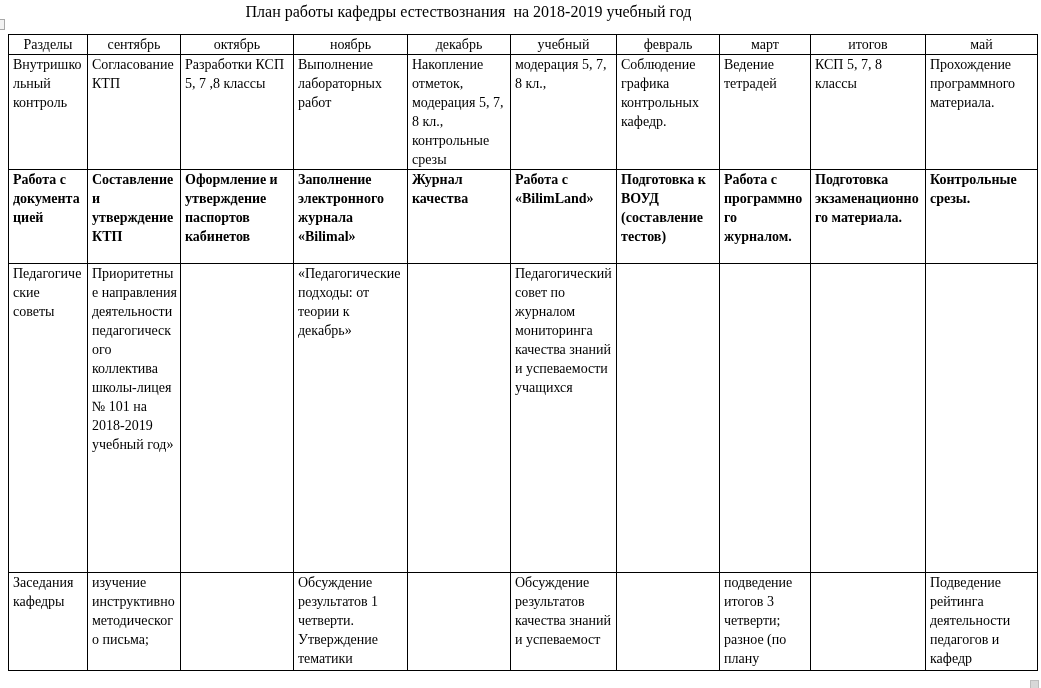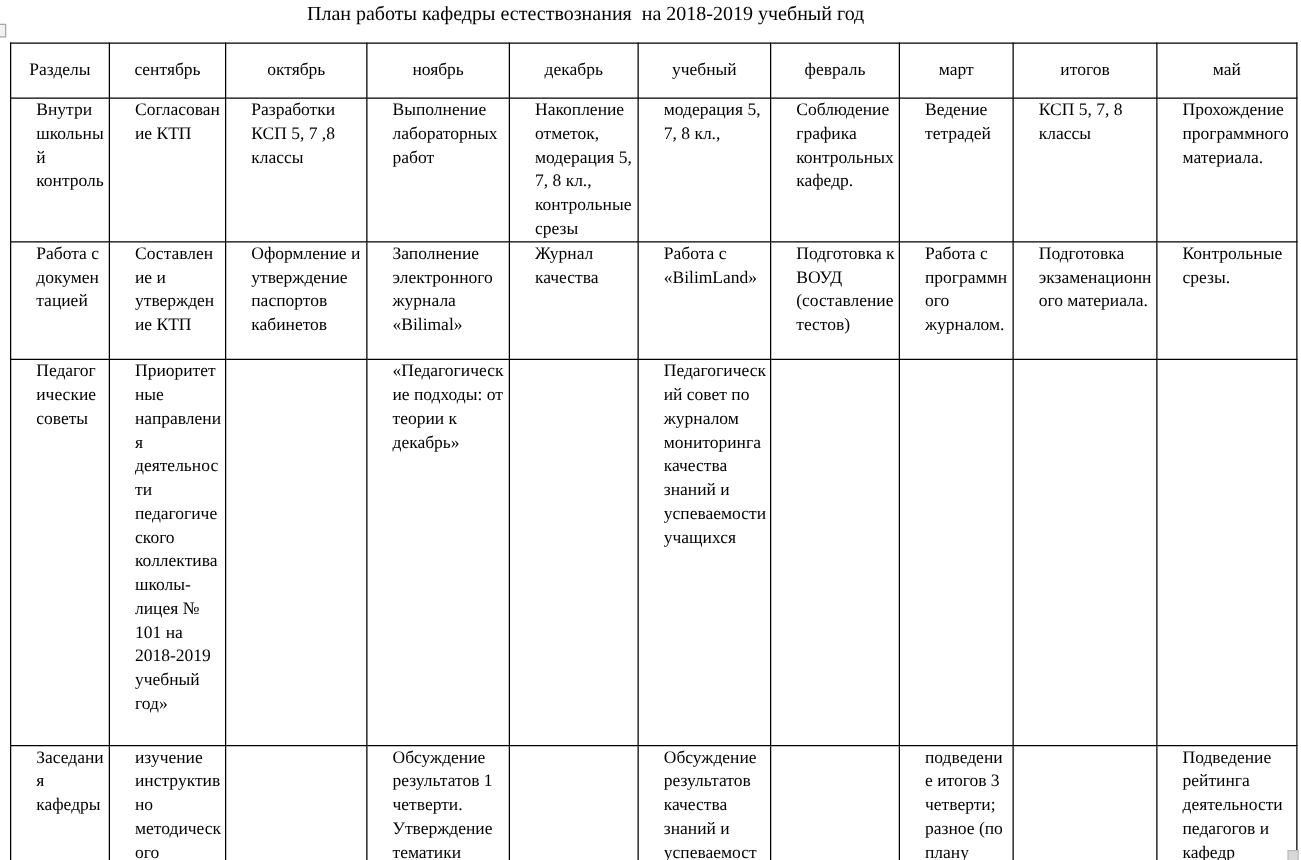--- a/index.html
+++ b/index.html
@@ -26,34 +26,34 @@
     width: 1029px;
     border-collapse: collapse;
     table-layout: fixed;
     font-size: 14px;
     line-height: 19px;
   }
   table.doc-table th, table.doc-table td {
     border: 1px solid #000000;
     vertical-align: top;
     text-align: left;
-    padding: 0px 3px 0px 20px;
+    padding: 0px 3px 0px 4px;
     overflow: hidden;
     overflow-wrap: break-word;
     word-wrap: break-word;
   }
   table.doc-table th {
     font-weight: normal;
     text-align: center;
     vertical-align: middle;
-    padding: 12px 2px;
+    padding: 0 2px;
   }
   tr.header-row   { height: 20px; }
   tr.row-1        { height: 113px; }
-  tr.row-2        { height: 94px; }
+  tr.row-2        { height: 94px; font-weight: bold; }
   tr.divider-row  { height: 19px; }
   tr.row-3        { height: 309px; }
   tr.row-4        { height: 98px; }
   td.divider-cell {
     text-align: center;
     vertical-align: middle;
     padding: 0;
   }
   .move-handle {
     position: absolute;

